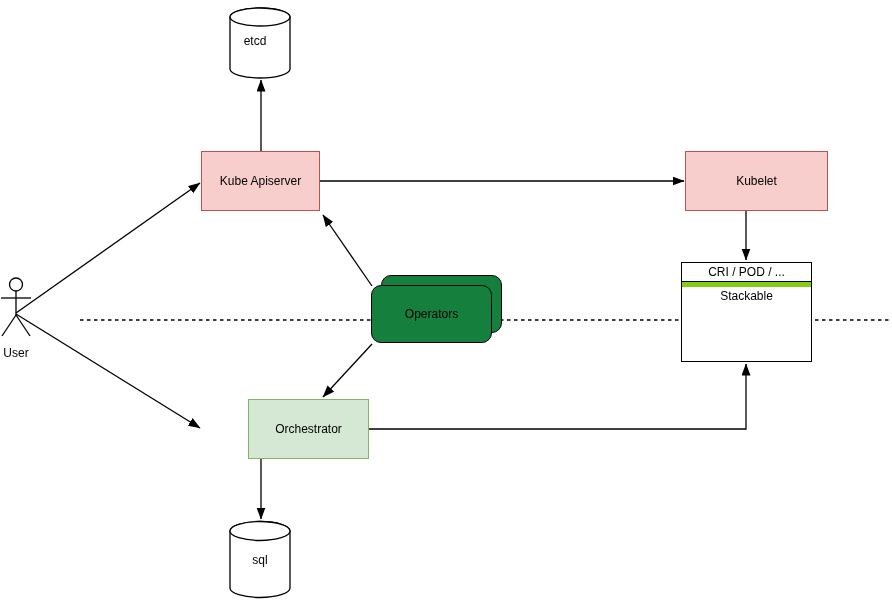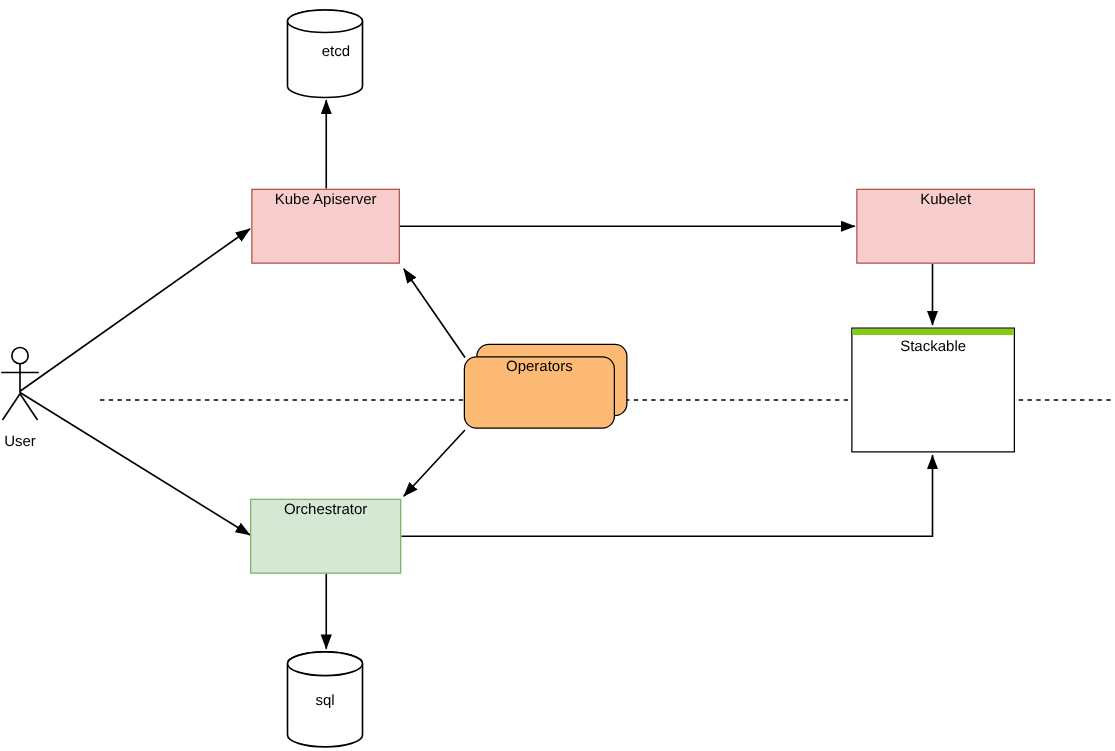--- a/index.html
+++ b/index.html
@@ -8,28 +8,28 @@
     width:892px;height:601px;
     background:#ffffff;
     font-family:"Liberation Sans", sans-serif;
     font-size:12px;
     color:#000000;
     overflow:hidden;
   }
   .canvas svg{position:absolute;left:0;top:0;}
   .node{
     position:absolute;
-    display:flex;justify-content:center;
+    display:flex;align-items:center;justify-content:center;
     box-sizing:border-box;
     text-align:center;
     line-height:1.2;
   }
   .node.pink{background:#f8cecc;border:1px solid #b85450;}
-  .node.green{background:#d5e8d4;border:1px solid #82b366;}
-  .node.plain{background:#fdba74;border:1px solid #000000;}
+  .node.green{background:#d5e8d4;border:1px solid #82b366;margin-left:48px;}
+  .node.plain{background:#15803d;border:1px solid #000000;}
   .rounded{border-radius:10px;}
   .label{
     position:absolute;
     text-align:center;
     line-height:1.2;
   }
   .agents{
     position:absolute;
     box-sizing:border-box;
     background:#ffffff;border:1px solid #000000;
@@ -93,26 +93,29 @@
   <div class="node pink" style="left:685px;top:151px;width:143px;height:60px;">
     <span>Kubelet</span>
   </div>
 
   <div class="node plain rounded" style="left:381px;top:275px;width:121px;height:58px;"></div>
   <div class="node plain rounded" style="left:371px;top:285px;width:121px;height:58px;">
     <span>Operators</span>
   </div>
 
   <div class="agents" style="left:681px;top:262px;width:131px;height:100px;">
+    <div class="row hdr">
+      <span>CRI / POD / ...</span>
+    </div>
     <div class="row ftr">
       <span>Stackable</span>
     </div>
   </div>
 
   <div class="node green" style="left:200px;top:399px;width:121px;height:60px;">
     <span>Orchestrator</span>
   </div>
 
-  <div class="label" style="left:230px;top:34px;width:50px;text-align:right;">etcd</div>
+  <div class="label" style="left:230px;top:34px;width:50px;">etcd</div>
   <div class="label" style="left:230px;top:553px;width:60px;">sql</div>
   <div class="label" style="left:-6px;top:346px;width:44px;">User</div>
 
 </div>
 
 </body></html>

